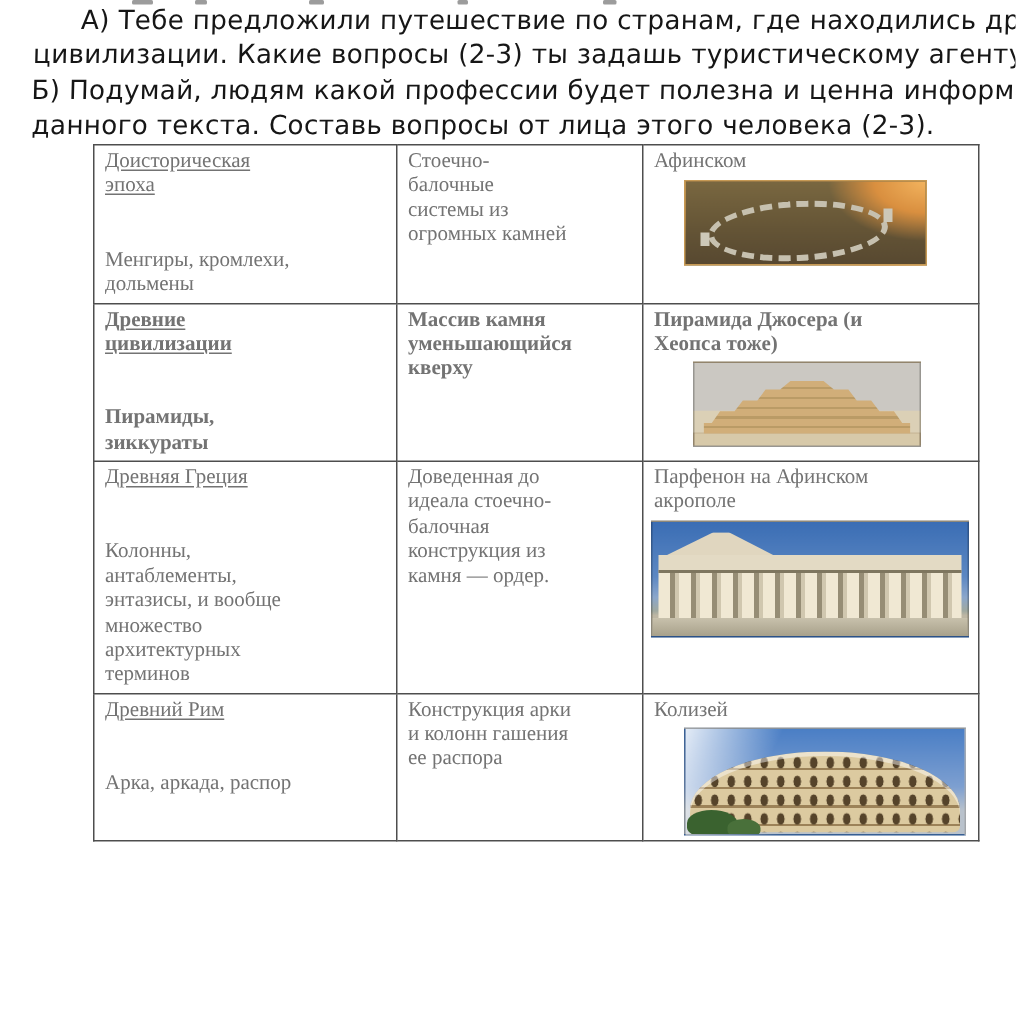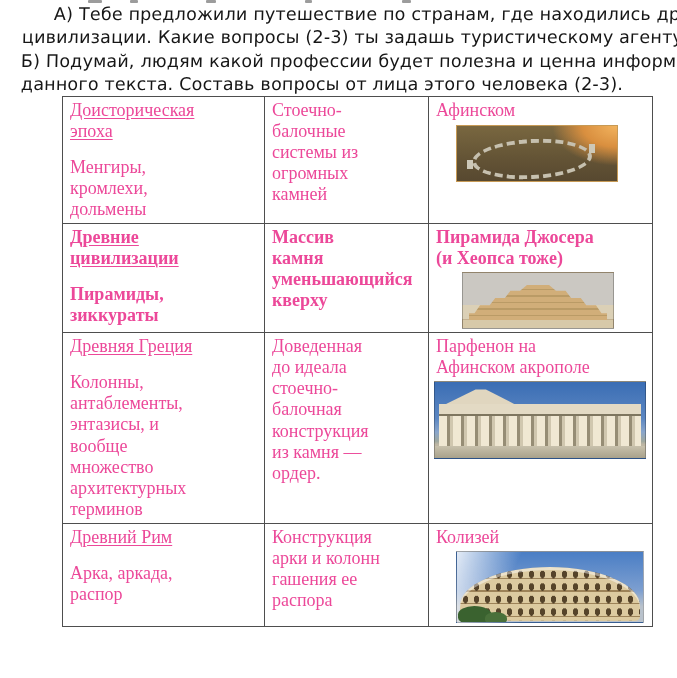--- a/index.html
+++ b/index.html
@@ -22,29 +22,29 @@
   .hand.l3{left:21px;top:51px;}
   .hand.l4{left:21px;top:74px;}
 
   
   table.arch{
     position:absolute;left:62px;top:96px;width:590px;
     border-collapse:collapse;table-layout:fixed;
   }
   table.arch th, table.arch td{
     border:1px solid #4e4e4e;vertical-align:top;padding:3px 6px 3px 7px;
-    font-size:18px;line-height:1.17;color:#ec4899;text-align:left;overflow:hidden;
+    font-size:14px;line-height:1.17;color:#737373;text-align:left;overflow:hidden;
   }
   table.arch th{font-size:15px;font-weight:normal;color:#111;}
   tr.r-head{height:26px;}
   tr.r1{height:85px;} tr.r2{height:94px;font-weight:bold;} tr.r3{height:112px;}
   tr.r4{height:115px;} tr.r5{height:97px;}
 
   .cell-title{text-decoration:underline;text-underline-offset:2px;max-width:125px;}
-  .terms{margin-top:15px;max-width:142px;}
+  .terms{margin-top:33px;max-width:142px;}
   .construction{max-width:110px;}
   .monument-title{max-width:162px;}
 
   
   .ph{position:relative;overflow:hidden;border:1px solid rgba(0,0,0,.25);}
 
   
   .ph.stonehenge{
     width:160px;height:55px;margin:4px 0 0 20px;border-color:#c79a55;
     background:

